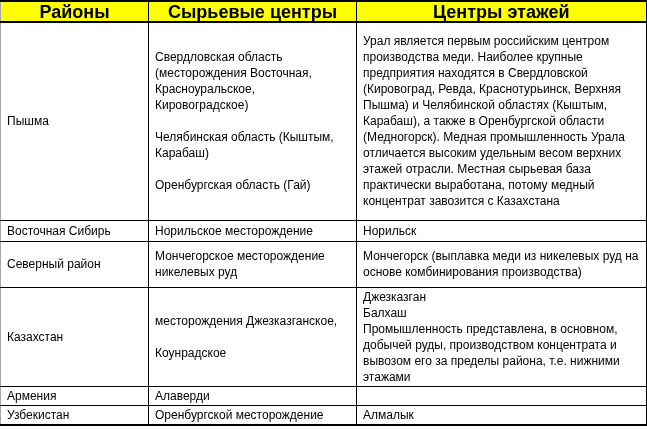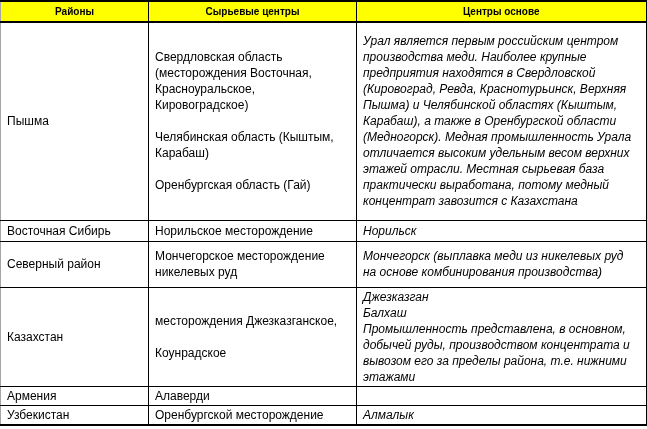--- a/index.html
+++ b/index.html
@@ -34,53 +34,53 @@
     vertical-align: middle;
     text-align: left;
     word-wrap: break-word;
   }
   th:first-child, td:first-child { border-left: 1px solid #a6a6a6; }
   th:last-child, td:last-child { border-right: 2px solid #000; }
 
   thead th {
     background: #ffff00;
     font-weight: bold;
-    font-size: 10px;
+    font-size: 18px;
     text-align: center;
     height: 17px;
     padding: 1px 4px;
     border-bottom: 2px solid #000;
   }
 
   tr.row-0 { height: 198px; }
   tr.row-1 { height: 21px; padding-left: 48px; }
   tr.row-2 { height: 46px; margin-top: 24px; }
   tr.row-3 { height: 98px; }
   tr.row-4 { height: 19px; }
   tr.row-5 { height: 16px; }
 
   .para { margin: 0 0 16px 0; }
   .para:last-child { margin-bottom: 0; }
-  .line { margin: 0; font-style: italic; }
+  .line { margin: 0; }
 </style>
 </head>
 <body>
 
 <div class="page">
   <table class="doc-table">
     <colgroup>
       <col class="c0">
         <col class="c1">
         <col class="c2">
     </colgroup>
     <thead>
       <tr>
           <th>Районы</th>
           <th>Сырьевые центры</th>
-          <th>Центры основе</th>
+          <th>Центры этажей</th>
         </tr>
     </thead>
     <tbody>
         <tr class="row-0">
           <td>Пышма</td>
           <td>
             <div class="para">Свердловская область (месторождения Восточная, Красноуральское, Кировоградское)</div>
             <div class="para">Челябинская область (Кыштым, Карабаш)</div>
             <div class="para">Оренбургская область (Гай)</div>
           </td>

